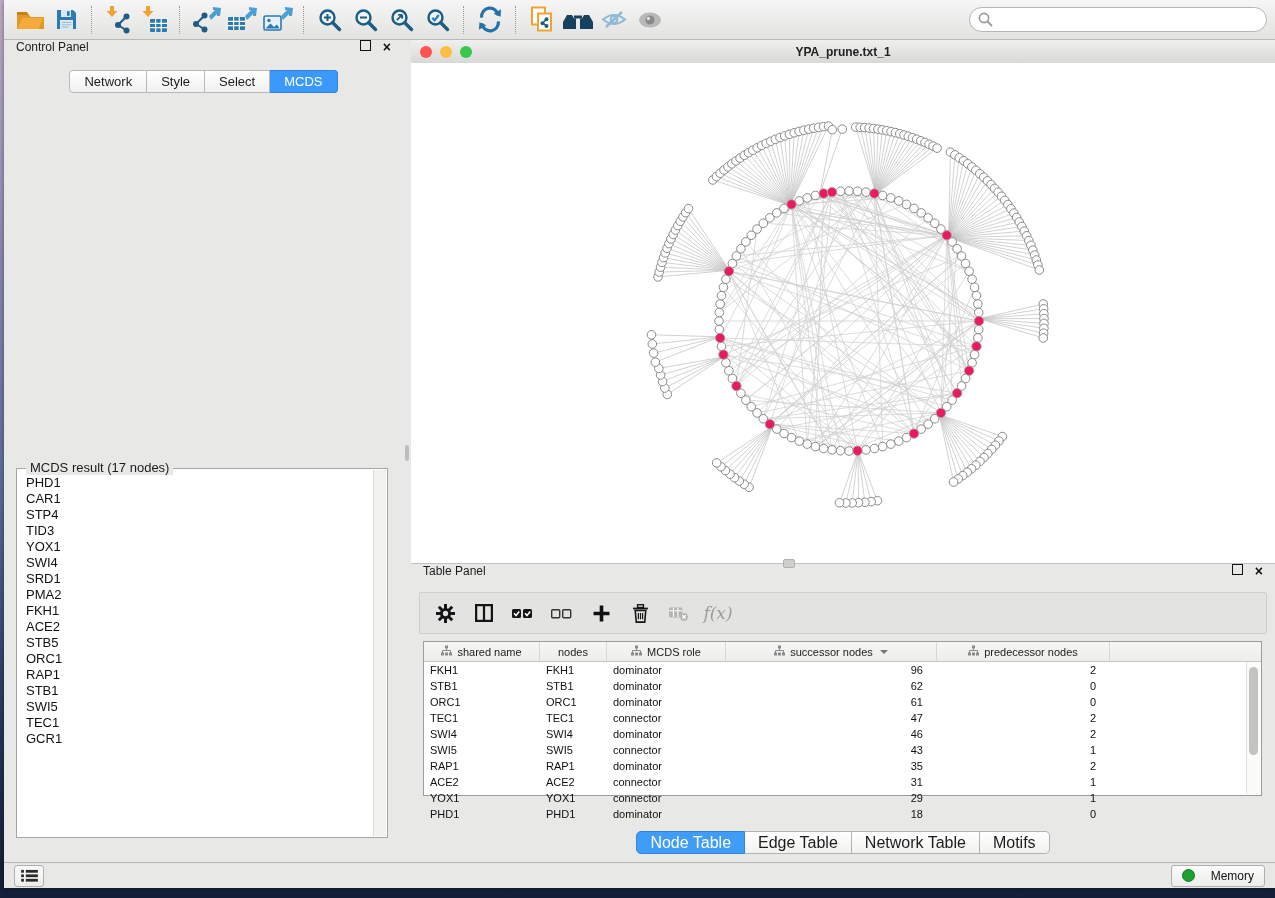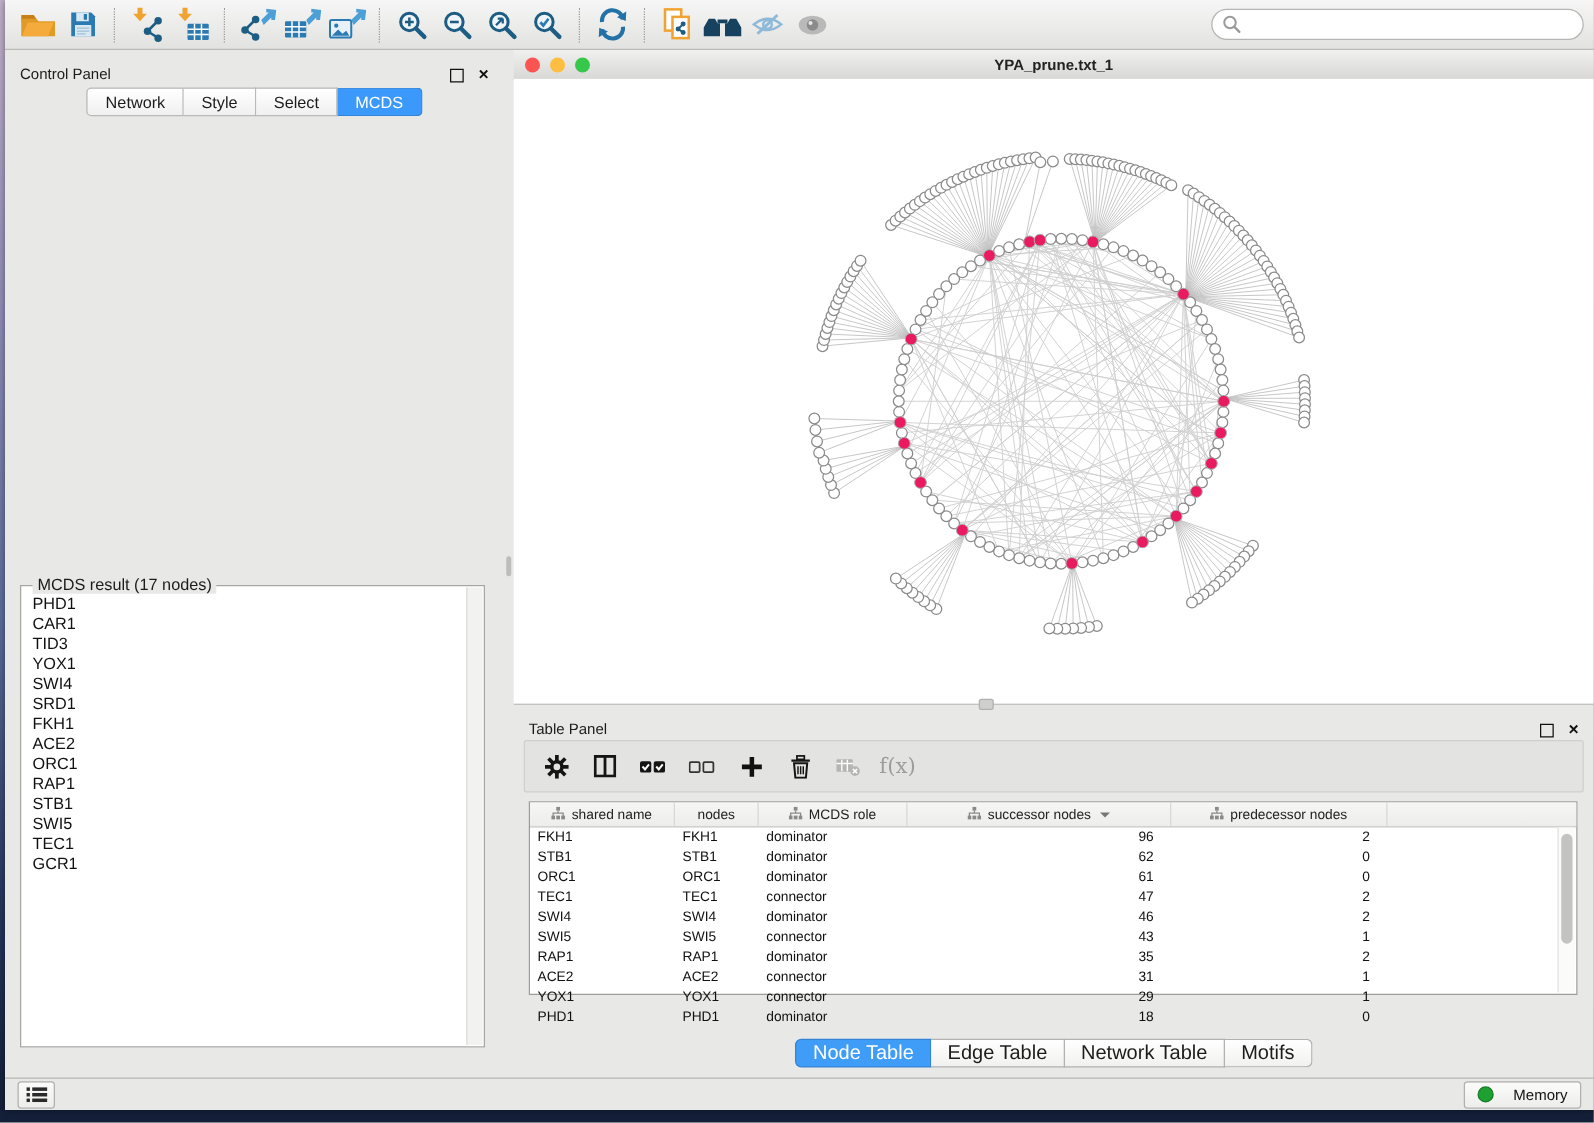--- a/index.html
+++ b/index.html
@@ -15,21 +15,21 @@
     display:flex;align-items:center;padding:0 8px;box-sizing:border-box;}
   .tbi{width:36px;height:32px;display:flex;align-items:center;justify-content:center;border-radius:4px;}
   .tb-sep{width:1px;height:28px;border-left:1px dotted #9a9a9a;margin:0 7px;}
   .tb-spacer{flex:1;}
   .searchwrap{position:relative;width:298px;height:25px;}
   .searchwrap input{width:100%;height:100%;box-sizing:border-box;border:1px solid #b5b5b3;border-radius:13px;
     padding:0 10px 0 28px;font-size:13px;background:#fff;outline:none;color:#333;}
   .searchwrap .mag{position:absolute;left:9px;top:5px;}
   
   .control-panel{position:absolute;left:0;top:40px;width:399px;bottom:26px;background:#e8e8e6;}
-  .panel-head{height:26px;display:flex;align-items:flex-end;padding:0 12px;font-size:12px;color:#1c1c1c;}
+  .panel-head{height:26px;display:flex;align-items:flex-start;padding:0 12px;font-size:12px;color:#1c1c1c;}
   .panel-head .ph-title{flex:1;}
   .float-box{width:9px;height:9px;border:1.6px solid #111;margin-right:12px;cursor:pointer;}
   .close-x{font-size:14px;font-weight:bold;color:#111;cursor:pointer;line-height:1;}
   .cp-tabs{display:flex;justify-content:center;margin-top:4px;}
   .cp-tab{height:21px;line-height:21px;padding:0 14px;font-size:13px;background:linear-gradient(#ffffff,#f0f0f0);
     border:1px solid #b9b9b9;border-left:none;color:#1c1c1c;cursor:pointer;}
   .cp-tab:first-child{border-left:1px solid #b9b9b9;border-radius:4px 0 0 4px;}
   .cp-tab:last-child{border-radius:0 4px 4px 0;}
   .cp-tab.active{background:#3b99fc;color:#fff;border-color:#3483d8;}
   .cp-body{position:absolute;left:8px;right:7px;top:55px;height:368px;background:#eaeae8;
@@ -61,21 +61,21 @@
   .lights{display:flex;gap:8px;margin-left:9px;}
   .light{width:12px;height:12px;border-radius:50%;}
   .net-title{position:absolute;left:0;right:0;text-align:center;font-size:12px;font-weight:bold;color:#222;}
   .net-canvas{position:absolute;left:0;right:0;top:23px;bottom:0;background:#fff;overflow:hidden;}
   
   .table-panel{position:absolute;left:407px;top:563px;right:0;bottom:26px;background:#e8e8e6;border-top:1px solid #c2c2c0;}
   .tp-toolbar{position:absolute;left:8px;right:8px;top:28px;height:42px;background:#e3e3e1;
     border:1px solid #cfcfcd;border-radius:2px;display:flex;align-items:center;gap:17px;padding:0 14px;box-sizing:border-box;}
   .tp-icon{width:22px;height:22px;display:flex;align-items:center;justify-content:center;cursor:pointer;}
   .tp-icon.disabled{cursor:default;}
-  .fx{font-family:"DejaVu Serif","Liberation Serif",serif;font-size:17px;color:#9c9c9a;}
+  .fx{font-family:"DejaVu Serif","Liberation Serif",serif;font-style:italic;font-size:17px;color:#9c9c9a;}
   .table-area{position:absolute;left:12px;right:13px;top:77px;bottom:66px;background:#fff;border:1px solid #9c9c9a;}
   .thead{display:flex;height:19px;background:linear-gradient(#f6f6f4,#ededeb);border-bottom:1px solid #c5c5c3;}
   .th{display:flex;align-items:center;justify-content:center;gap:5px;font-size:11px;color:#222;
     border-right:1px solid #d8d8d6;box-sizing:border-box;cursor:pointer;}
   .sortchev{width:0;height:0;border-left:4px solid transparent;border-right:4px solid transparent;border-top:4px solid #777;margin-left:2px;}
   .tr{display:flex;height:16px;}
   .td{font-size:11px;color:#111;line-height:16px;box-sizing:border-box;padding:0 6px;white-space:nowrap;overflow:hidden;}
   .td.num{text-align:right;padding-right:14px;}
   .tbl-scroll{position:absolute;top:20px;bottom:1px;right:1px;width:13px;background:#fbfbf9;border-left:1px solid #e2e2e0;}
   .tbl-thumb{position:absolute;left:2px;width:9px;border-radius:5px;background:#c3c3c1;}
@@ -261,26 +261,29 @@
         <div class="cp-tab">Network</div>
         <div class="cp-tab">Style</div>
         <div class="cp-tab">Select</div>
         <div class="cp-tab active">MCDS</div>
       </div>
     <div class="result-box">
       <span class="result-legend">MCDS result (17 nodes)</span>
       <div class="result-list" id="mcds-list">
           <div class="mcds-item">PHD1</div>
           <div class="mcds-item">CAR1</div>
+          <div class="mcds-item">STP4</div>
           <div class="mcds-item">TID3</div>
           <div class="mcds-item">YOX1</div>
           <div class="mcds-item">SWI4</div>
           <div class="mcds-item">SRD1</div>
+          <div class="mcds-item">PMA2</div>
           <div class="mcds-item">FKH1</div>
           <div class="mcds-item">ACE2</div>
+          <div class="mcds-item">STB5</div>
           <div class="mcds-item">ORC1</div>
           <div class="mcds-item">RAP1</div>
           <div class="mcds-item">STB1</div>
           <div class="mcds-item">SWI5</div>
           <div class="mcds-item">TEC1</div>
           <div class="mcds-item">GCR1</div>
         </div>
       <div class="result-scroll"></div>
     </div>
   </div>

